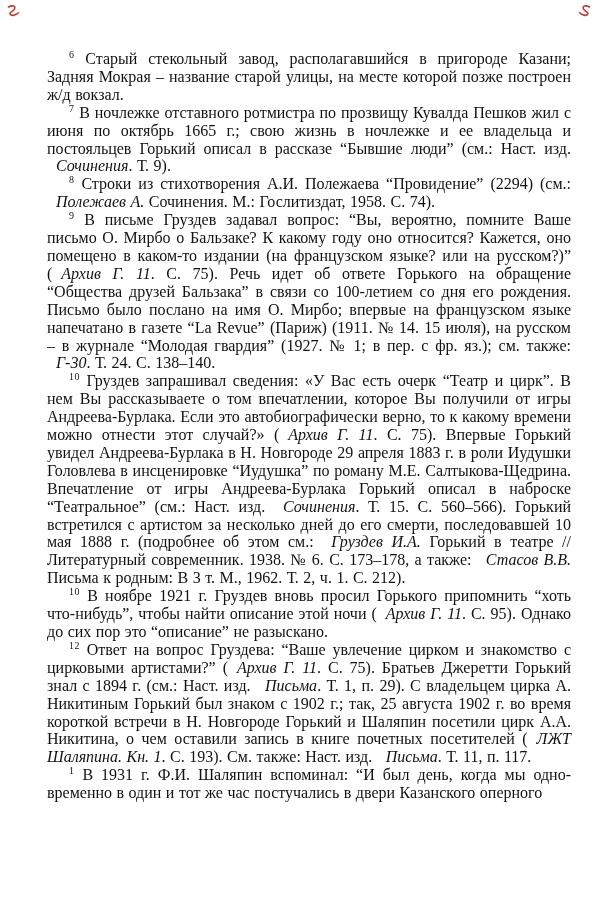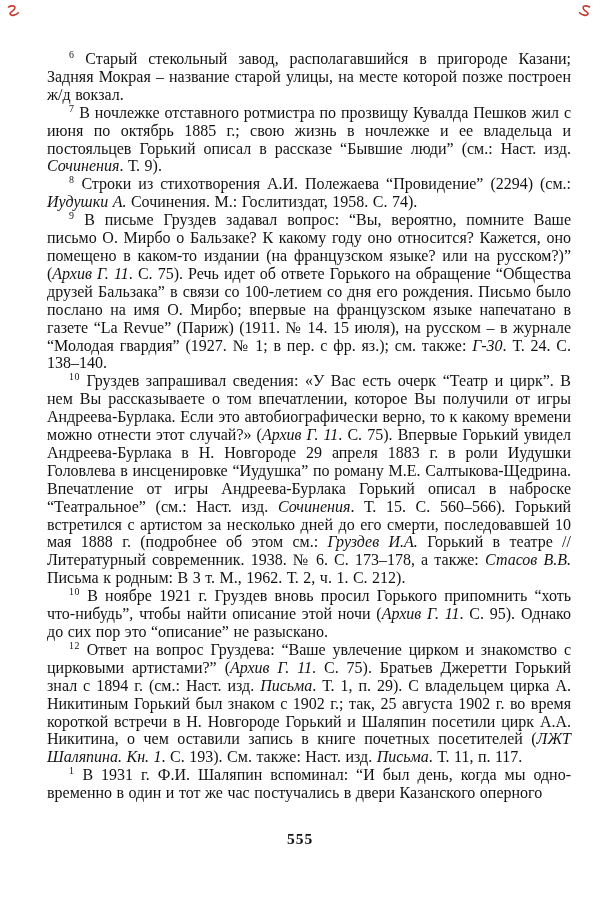--- a/index.html
+++ b/index.html
@@ -38,21 +38,21 @@
     margin: 0;
     padding: 0;
     text-indent: 22px;
   }
   .fn sup {
     font-size: 62%;
     line-height: 0;
     vertical-align: super;
     letter-spacing: 0.5px;
   }
-  .it { font-style: italic; }
+  .it { font-style: italic; margin-left: 9px; }
   .page-number {
     position: absolute;
     top: 830px;
     left: 0;
     width: 600px;
     text-align: center;
     font-size: 15.5px;
     font-weight: bold;
     letter-spacing: 1px;
   }
@@ -65,24 +65,23 @@
   <svg class="corner-mark left" viewBox="0 0 15 15" xmlns="http://www.w3.org/2000/svg">
     <path class="mark-path" d="M2.5 3 C6.5 0.8, 10 2, 8.5 5 C7.2 7.8, 3 8, 4.2 10.2 C5.4 12.4, 10.5 11, 12.5 8.8" fill="none" stroke-width="1.6" stroke-linecap="round" stroke="#c23b2e"></path>
   </svg>
 
   <svg class="corner-mark right" viewBox="0 0 15 15" xmlns="http://www.w3.org/2000/svg">
     <path class="mark-path" d="M12.5 3 C8.5 0.8, 5 2, 6.5 5 C7.8 7.8, 12 8, 10.8 10.2 C9.6 12.4, 4.5 11, 2.5 8.8" fill="none" stroke-width="1.6" stroke-linecap="round" stroke="#c23b2e"></path>
   </svg>
 
   <div class="text-block">
       <p class="fn"><sup>6</sup> <span>Старый стекольный завод, располагавшийся в пригороде Казани; Задняя Мокрая – название старой улицы, на месте которой позже по­строен ж/д вокзал.</span></p>
-      <p class="fn"><sup>7</sup> <span>В ночлежке отставного ротмистра по прозвищу Кувалда Пешков жил с июня по октябрь 1885 г.; свою жизнь в ночлежке и ее владельца и постояльцев Горький описал в рассказе “Бывшие люди” (см.: Наст. изд. </span><span class="it">Сочинения</span><span>. Т. 9).</span></p>
-      <p class="fn"><sup>8</sup> <span>Строки из стихотворения А.И. Полежаева “Провидение” (2294) (см.: </span><span class="it">Иудушки А.</span><span> Сочинения. М.: Гослитиздат, 1958. С. 74).</span></p>
+      <p class="fn"><sup>7</sup> <span>В ночлежке отставного ротмистра по прозвищу Кувалда Пешков жил с июня по октябрь 1665 г.; свою жизнь в ночлежке и ее владельца и постояльцев Горький описал в рассказе “Бывшие люди” (см.: Наст. изд. </span><span class="it">Сочинения</span><span>. Т. 9).</span></p>
+      <p class="fn"><sup>8</sup> <span>Строки из стихотворения А.И. Полежаева “Провидение” (2294) (см.: </span><span class="it">Полежаев А.</span><span> Сочинения. М.: Гослитиздат, 1958. С. 74).</span></p>
       <p class="fn"><sup>9</sup> <span>В письме Груздев задавал вопрос: “Вы, вероятно, помните Ваше письмо О. Мирбо о Бальзаке? К какому году оно относится? Кажется, оно помещено в каком-то издании (на французском языке? или на рус­ском?)” (</span><span class="it">Архив Г. 11</span><span>. С. 75). Речь идет об ответе Горького на обращение “Общества друзей Бальзака” в связи со 100-летием со дня его рожде­ния. Письмо было послано на имя О. Мирбо; впервые на французском языке напечатано в газете “La Revue” (Париж) (1911. № 14. 15 июля), на русском – в журнале “Молодая гвардия” (1927. № 1; в пер. с фр. яз.); см. также: </span><span class="it">Г-30</span><span>. Т. 24. С. 138–140.</span></p>
       <p class="fn"><sup>10</sup> <span>Груздев запрашивал сведения: «У Вас есть очерк “Театр и цирк”. В нем Вы рассказываете о том впечатлении, которое Вы получили от игры Андреева-Бурлака. Если это автобиографически верно, то к какому времени можно отнести этот случай?» (</span><span class="it">Архив Г. 11</span><span>. С. 75). Впервые Горь­кий увидел Андреева-Бурлака в Н. Новгороде 29 апреля 1883 г. в роли Иудушки Головлева в инсценировке “Иудушка” по роману М.Е. Салты­кова-Щедрина. Впечатление от игры Андреева-Бурлака Горький описал в наброске “Театральное” (см.: Наст. изд. </span><span class="it">Сочинения</span><span>. Т. 15. С. 560–566). Горький встретился с артистом за несколько дней до его смерти, после­довавшей 10 мая 1888 г. (подробнее об этом см.: </span><span class="it">Груздев И.А.</span><span> Горький в театре // Литературный современник. 1938. № 6. С. 173–178, а также: </span><span class="it">Стасов В.В.</span><span> Письма к родным: В 3 т. М., 1962. Т. 2, ч. 1. С. 212).</span></p>
       <p class="fn"><sup>10</sup> <span>В ноябре 1921 г. Груздев вновь просил Горького припомнить “хоть что-нибудь”, чтобы найти описание этой ночи (</span><span class="it">Архив Г. 11</span><span>. С. 95). Одна­ко до сих пор это “описание” не разыскано.</span></p>
       <p class="fn"><sup>12</sup> <span>Ответ на вопрос Груздева: “Ваше увлечение цирком и знакомство с цирковыми артистами?” (</span><span class="it">Архив Г. 11</span><span>. С. 75). Братьев Джеретти Горький знал с 1894 г. (см.: Наст. изд. </span><span class="it">Письма</span><span>. Т. 1, п. 29). С владельцем цирка А. Никитиным Горький был знаком с 1902 г.; так, 25 августа 1902 г. во время короткой встречи в Н. Новгороде Горький и Шаляпин посетили цирк А.А. Никитина, о чем оставили запись в книге почетных посетите­лей (</span><span class="it">ЛЖТ Шаляпина. Кн. 1</span><span>. С. 193). См. также: Наст. изд. </span><span class="it">Письма</span><span>. Т. 11, п. 117.</span></p>
       <p class="fn"><sup>1</sup> <span>В 1931 г. Ф.И. Шаляпин вспоминал: “И был день, когда мы одно­временно в один и тот же час постучались в двери Казанского оперного</span></p>
     </div>
 
-  <div class="page-number">555</div>
 
 </div>
 
 </body></html>

